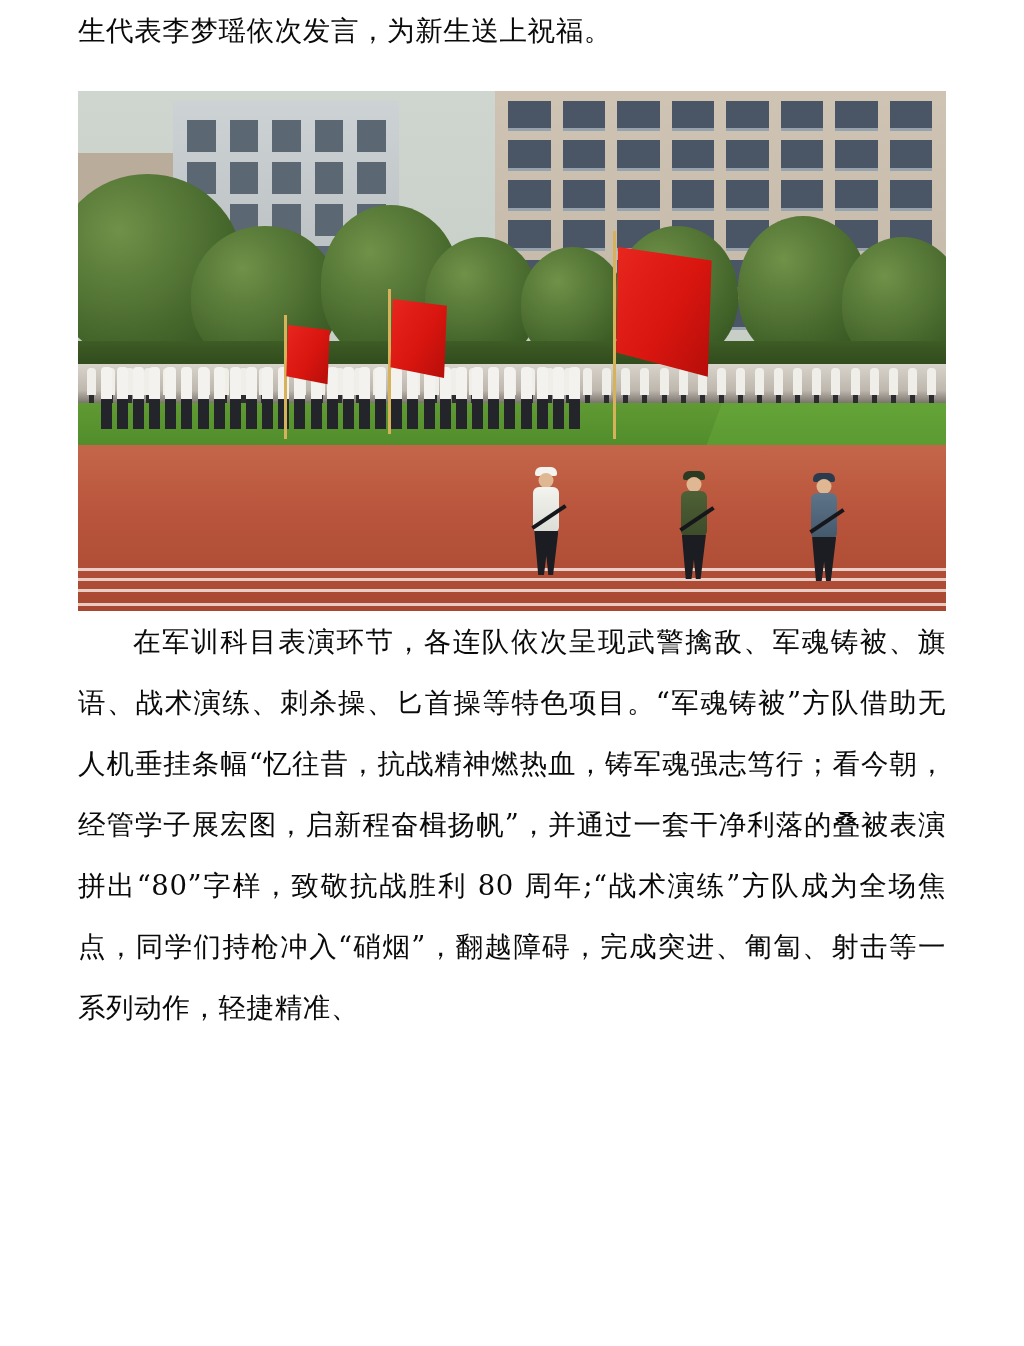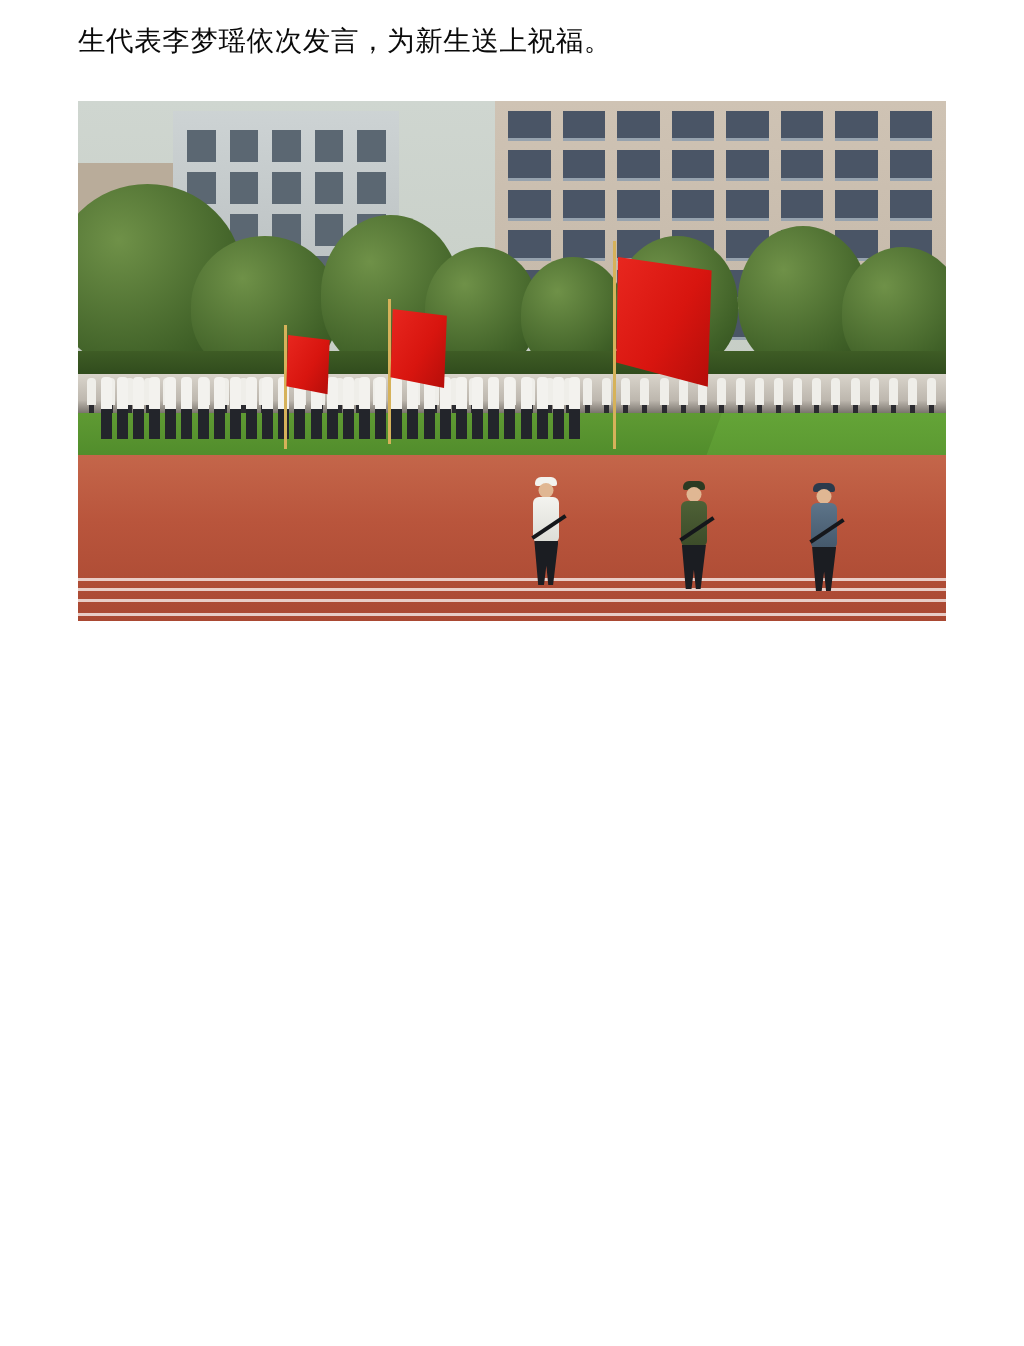--- a/index.html
+++ b/index.html
@@ -27,21 +27,21 @@
     text-align: justify;
     text-justify: inter-ideograph;
     letter-spacing: 0.6px;
     margin: 0;
     font-family: "DejaVu Serif", "Liberation Serif", serif;
   }
   .para.indent {
     text-indent: 2em;
   }
   .para-top {
-    padding-top: 10px;
+    padding-top: 0;
   }
   .figure {
     margin: 30px 0 0 0;
     width: 868px;
     height: 520px;
     position: relative;
     overflow: hidden;
     background: #7c8f6a;
   }
   .photo {
@@ -448,14 +448,15 @@
         <div class="cap"></div>
         <div class="head"></div>
         <div class="body">
           <div class="rifle"></div>
         </div>
         <div class="legs"></div>
       </div>
     </div>
   </div>
 
+  <p class="para indent">在军训科目表演环节，各连队依次呈现武警擒敌、军魂铸被、旗语、战术演练、刺杀操、匕首操等特色项目。“军魂铸被”方队借助无人机垂挂条幅“忆往昔，抗战精神燃热血，铸军魂强志笃行；看今朝，经管学子展宏图，启新程奋楫扬帆”，并通过一套干净利落的叠被表演拼出“80”字样，致敬抗战胜利 80 周年;“战术演练”方队成为全场焦点，同学们持枪冲入“硝烟”，翻越障碍，完成突进、匍匐、射击等一系列动作，轻捷精准、</p>
 
 </div>
 
 </body></html>

